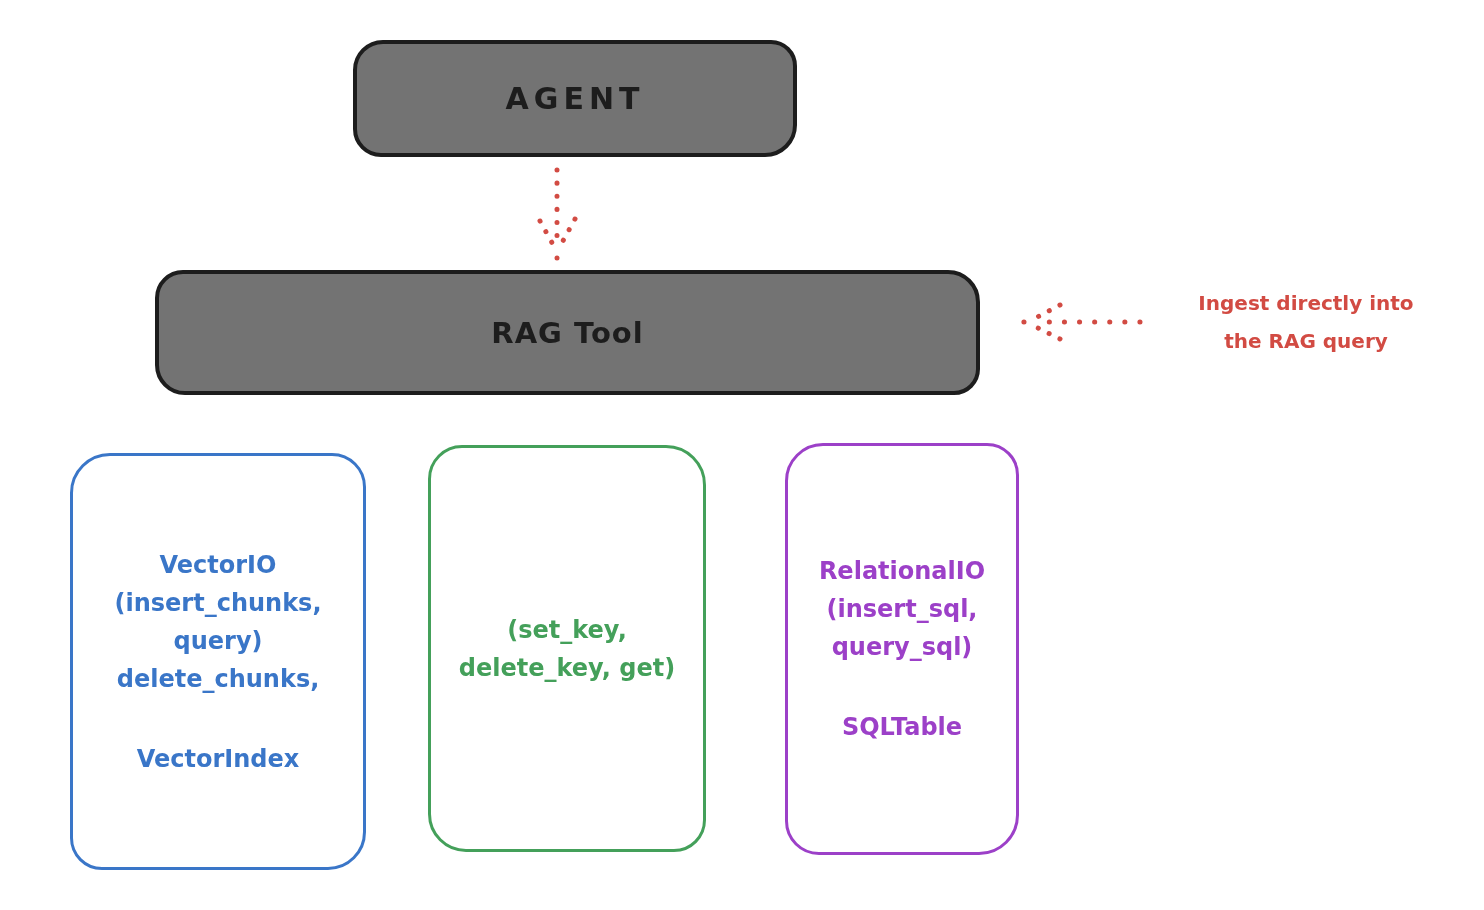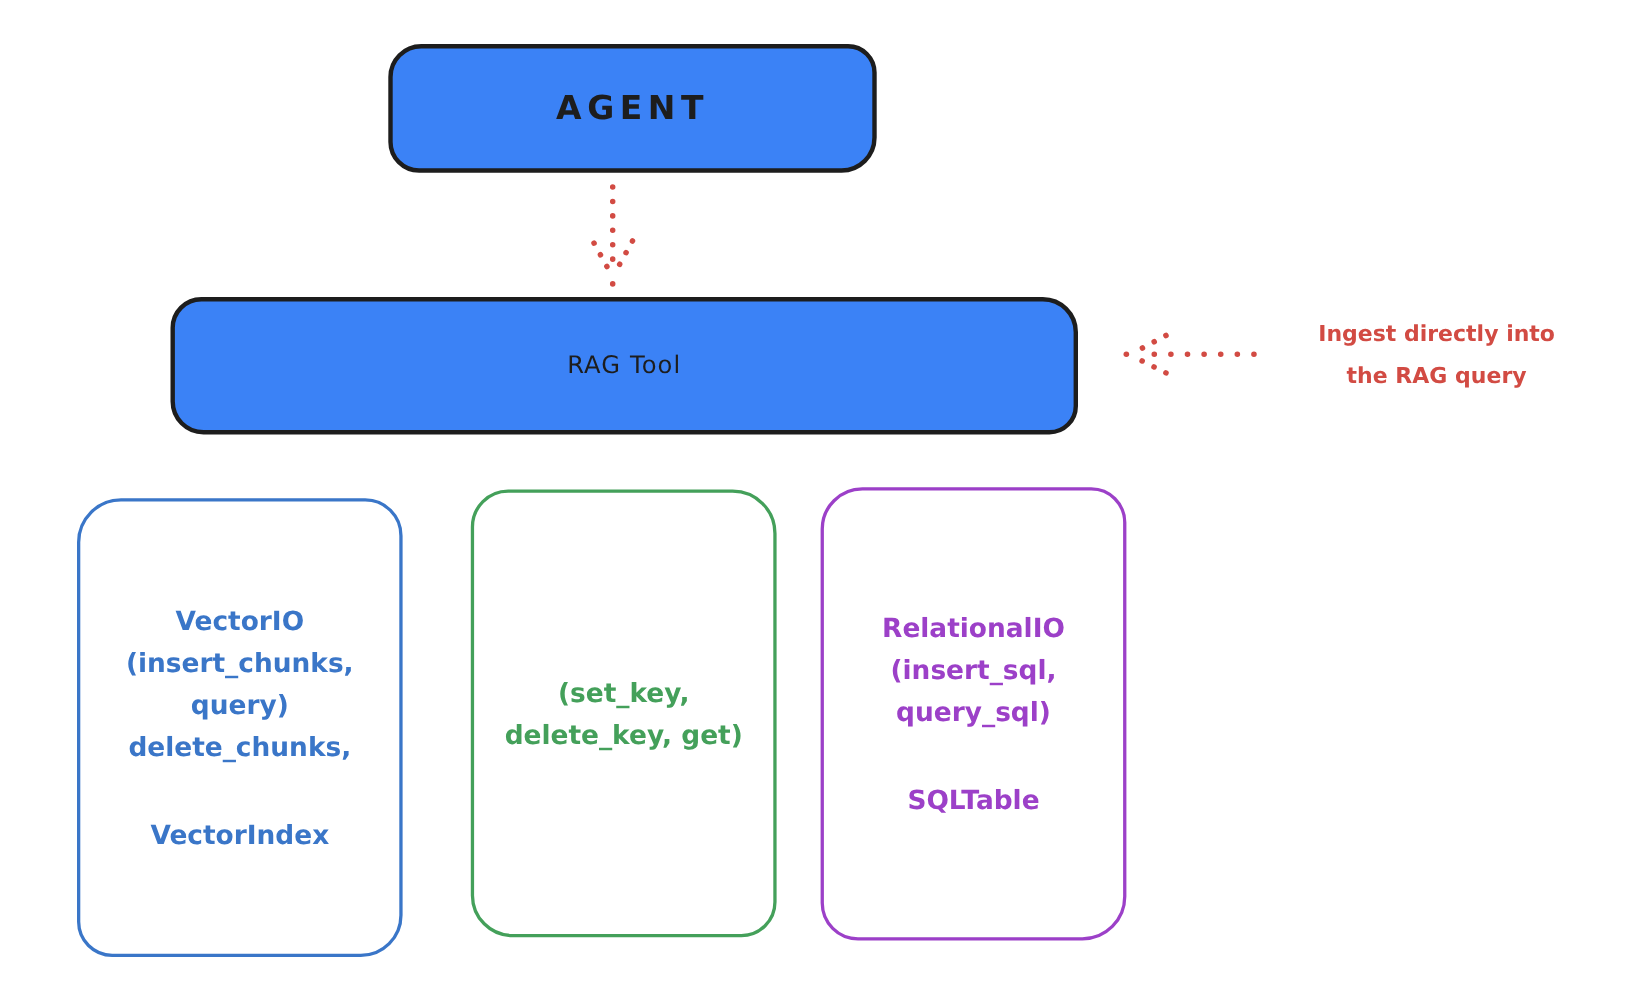--- a/index.html
+++ b/index.html
@@ -10,40 +10,40 @@
     background: #ffffff;
     font-family: "DejaVu Sans", sans-serif;
     overflow: hidden;
   }
   .node {
     position: absolute;
     box-sizing: border-box;
     display: flex;
     align-items: center;
     justify-content: center;
-    background: #3b82f6;
+    background: #737373;
   }
   
   .agent-box {
     left: 353px; top: 40px; width: 444px; height: 117px;
     border: 4px solid #1d1d1d;
     border-radius: 30px 26px 32px 28px;
   }
   .agent-label {
     font-size: 30px; font-weight: 700; color: #1d1d1d;
     letter-spacing: 5px;
   }
   
   .rag-box {
     left: 155px; top: 270px; width: 825px; height: 125px;
     border: 4px solid #1d1d1d;
     border-radius: 28px 32px 26px 30px;
   }
   .rag-label {
-    font-size: 22px; font-weight: 400; color: #1d1d1d;
+    font-size: 29px; font-weight: 700; color: #1d1d1d;
     letter-spacing: 1px;
   }
   
   .storage-box {
     flex-direction: column;
     text-align: center;
     font-size: 24px;
     font-weight: 600;
     line-height: 38px;
     border-width: 3.5px;
@@ -55,21 +55,21 @@
     left: 70px; top: 453px; width: 296px; height: 417px;
     border-color: #3a76c8; color: #3a76c8;
     border-radius: 40px 34px 38px 32px;
   }
   .box-keyvalue {
     left: 428px; top: 445px; width: 278px; height: 407px;
     border-color: #44a05a; color: #44a05a;
     border-radius: 34px 40px 32px 38px;
   }
   .box-relational {
-    left: 746px; top: 443px; width: 278px; height: 412px;
+    left: 785px; top: 443px; width: 234px; height: 412px;
     border-color: #9c40c8; color: #9c40c8;
     border-radius: 38px 32px 40px 34px;
   }
   
   .annotation {
     position: absolute;
     left: 1138px; top: 284px; width: 336px;
     text-align: center;
     color: #d24b43;
     font-size: 20px;

